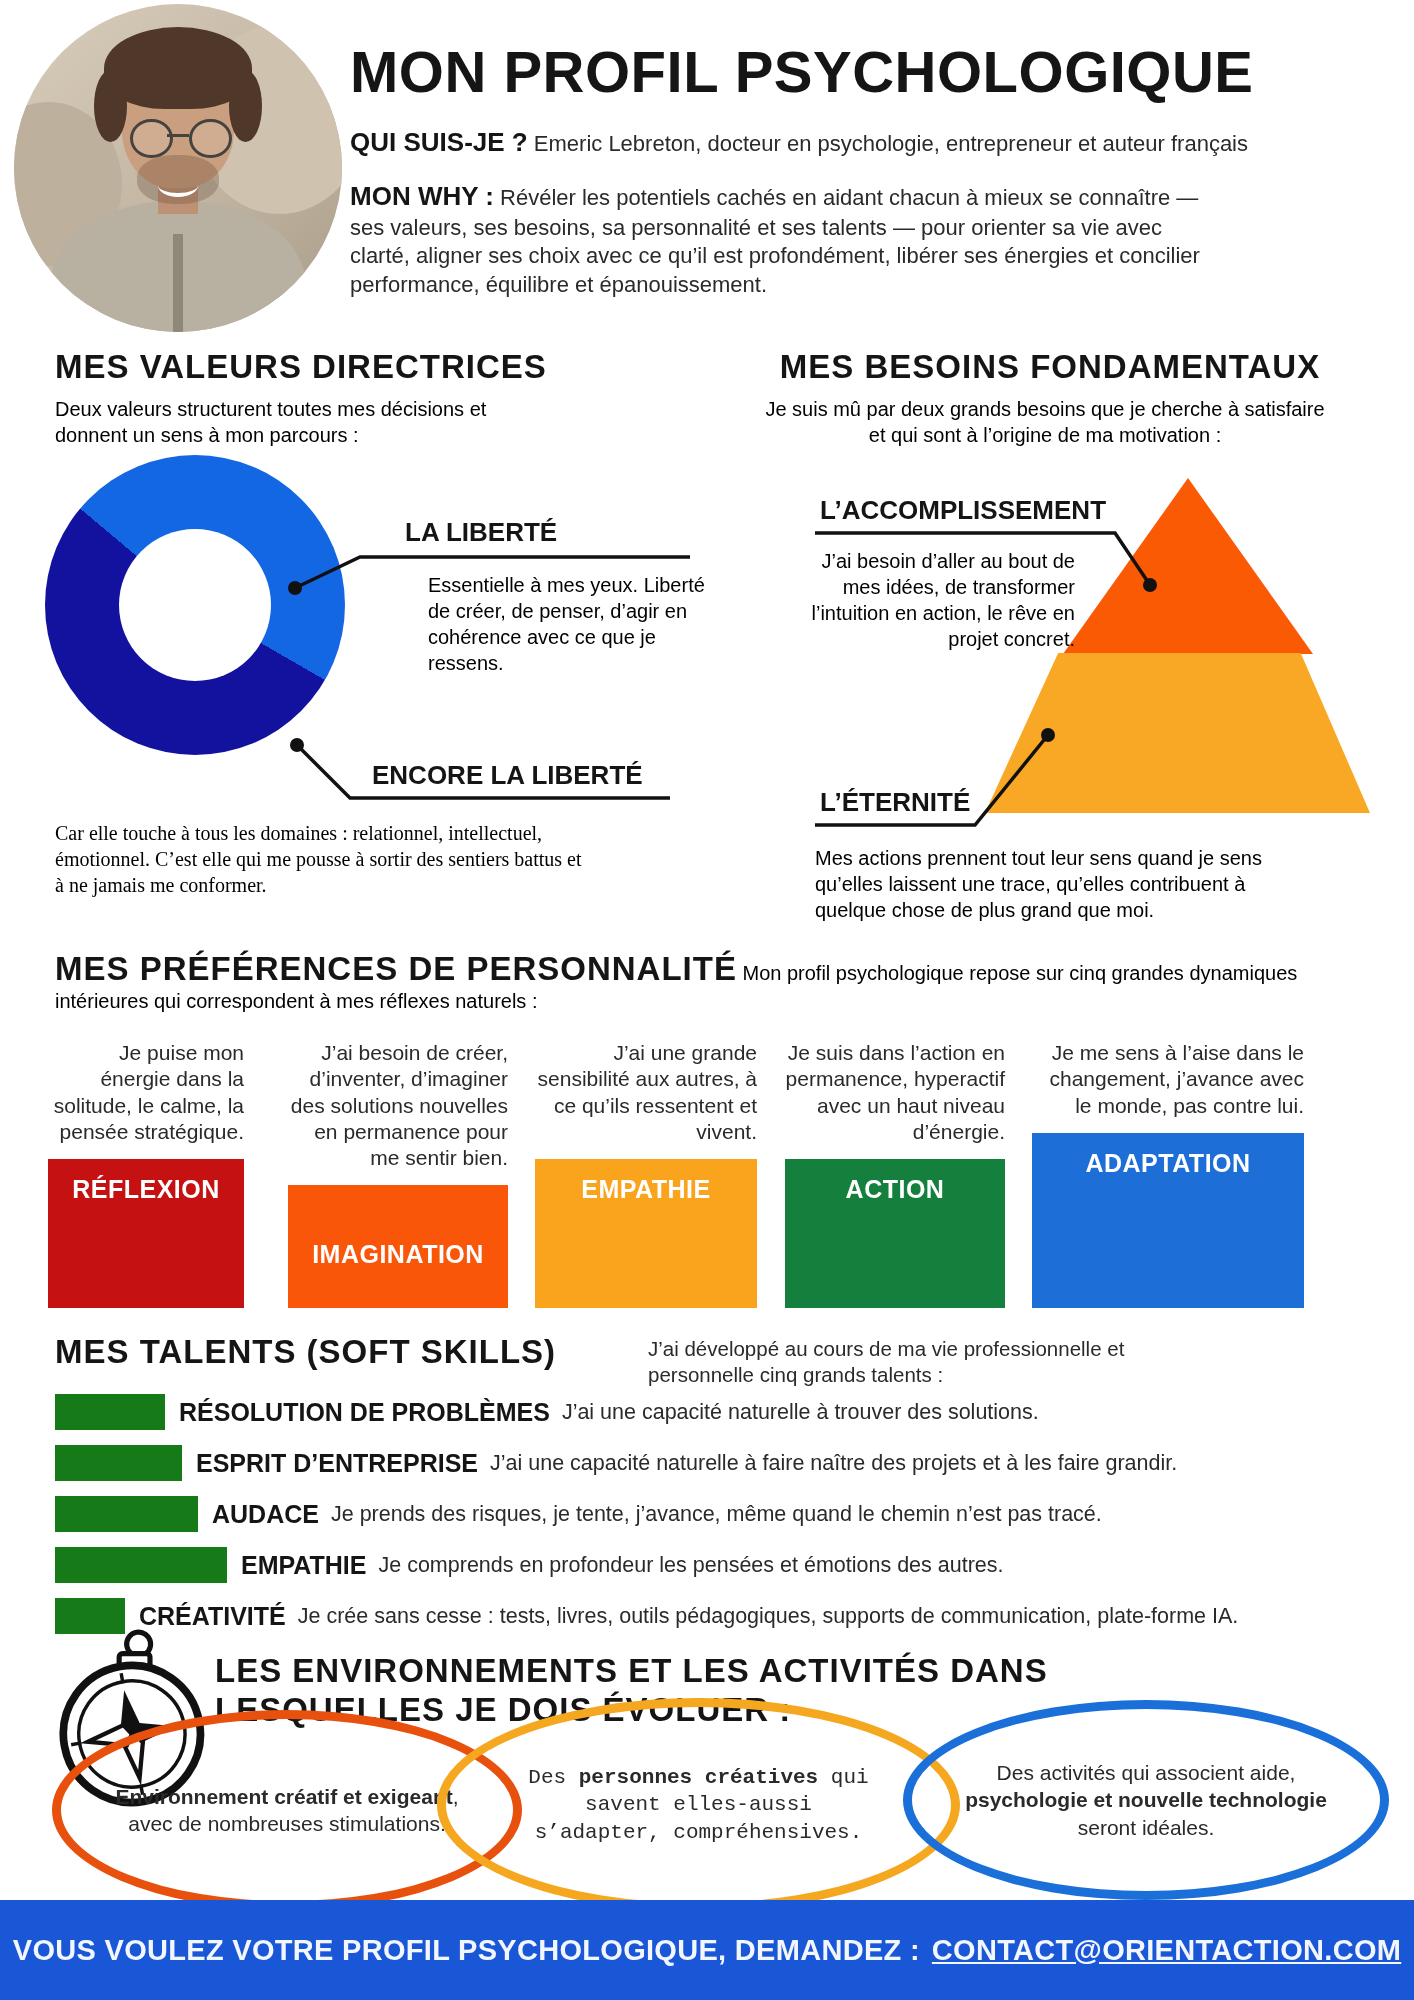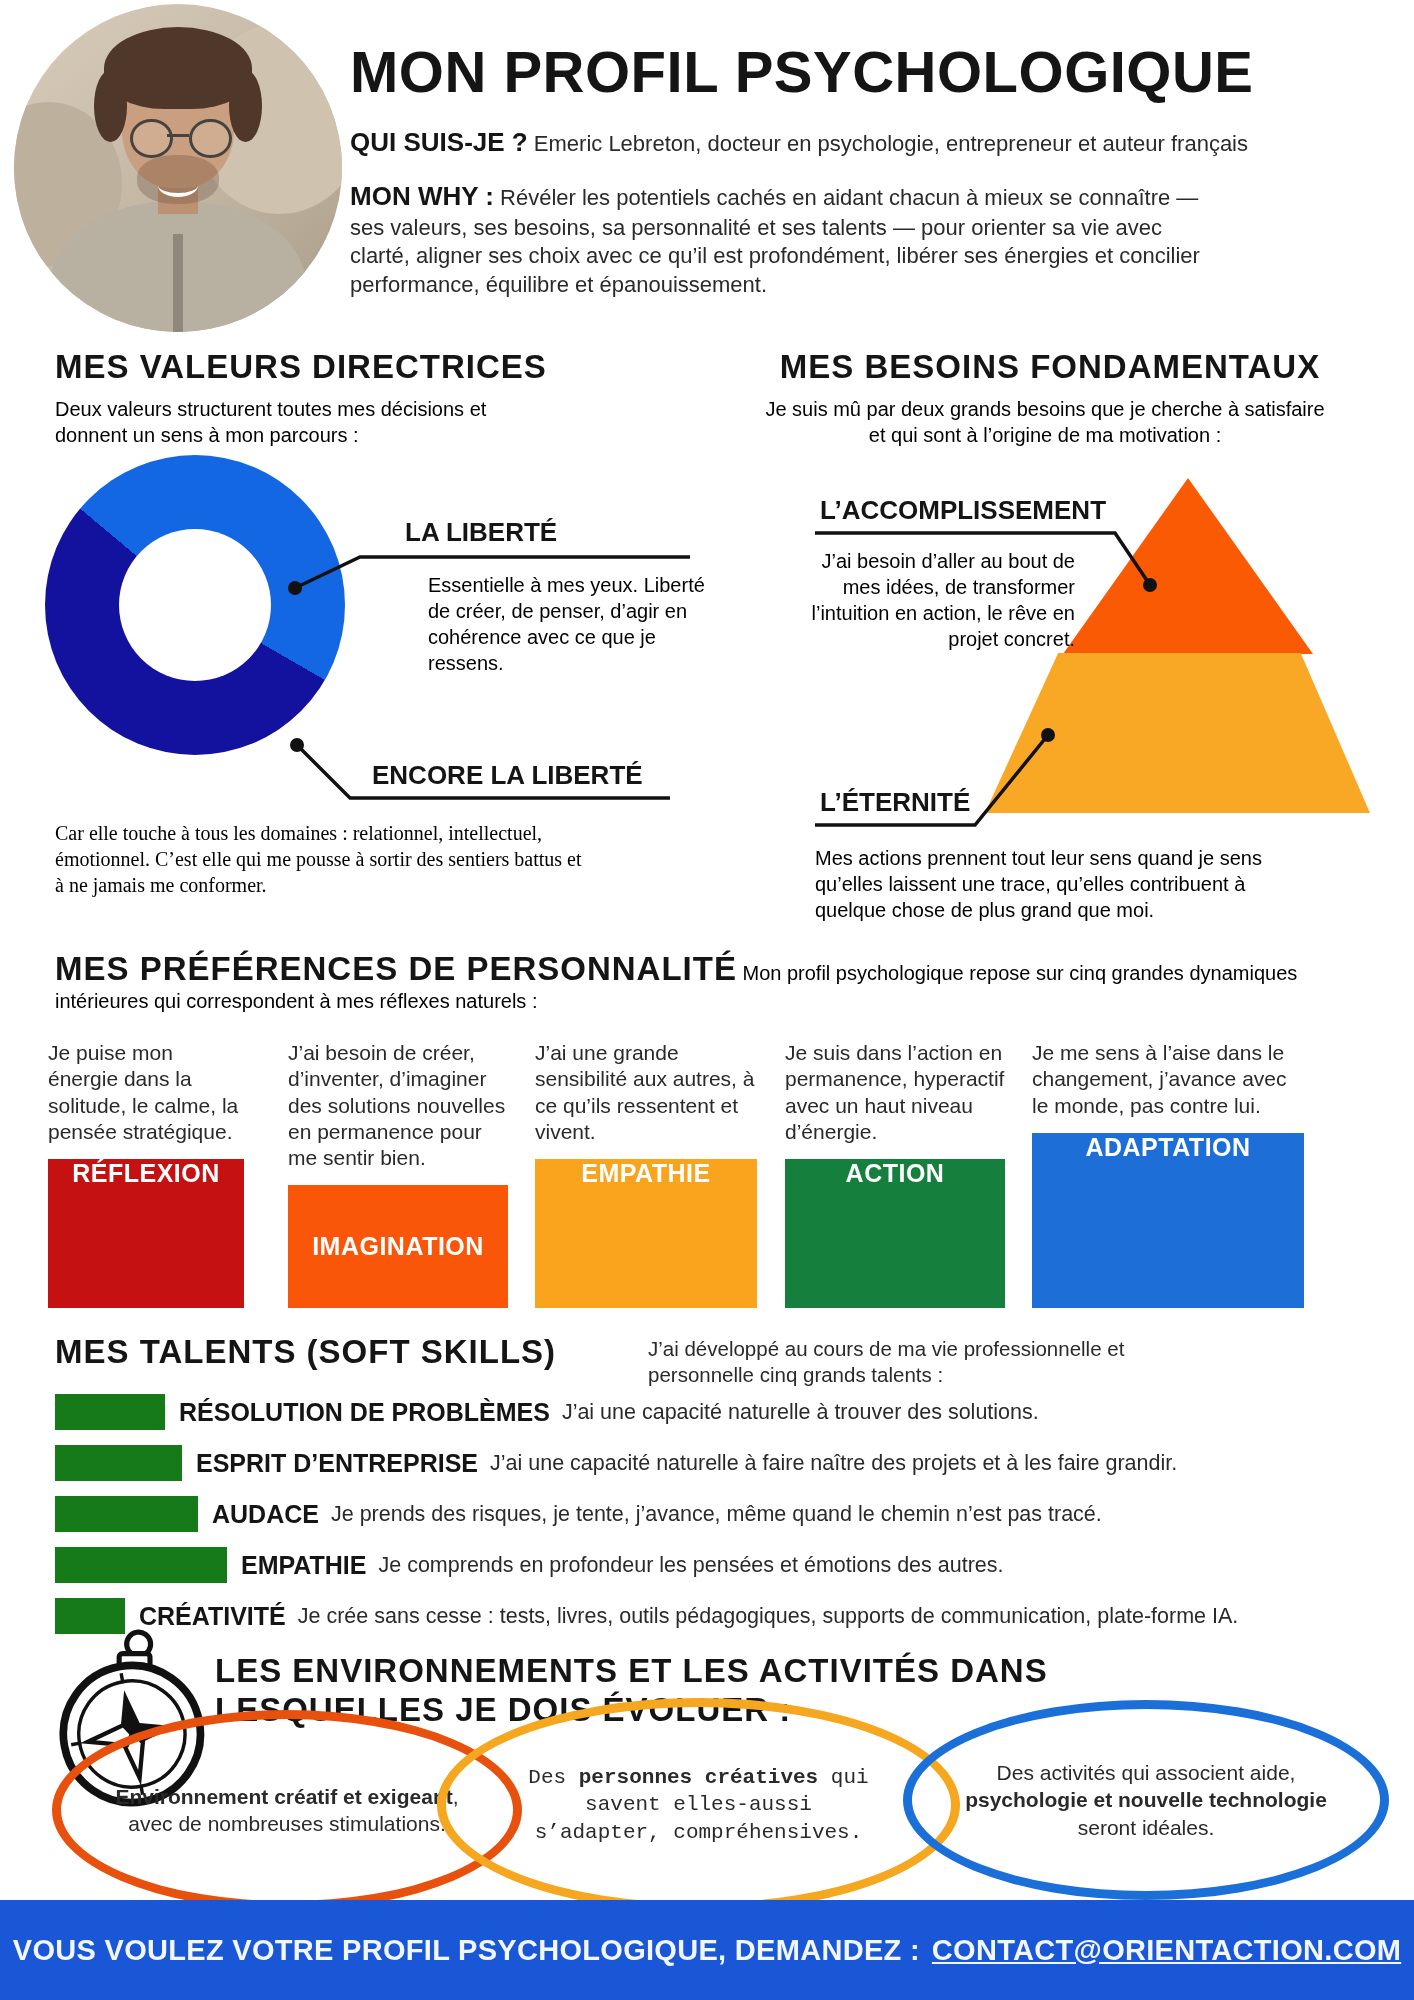--- a/index.html
+++ b/index.html
@@ -41,22 +41,22 @@
   .donut::after{content:"";position:absolute;inset:74px;background:#fff;border-radius:50%;}
 
   
   .pyr-top{left:1063px;top:478px;width:250px;height:176px;background:#fb5a04;
            clip-path:polygon(50% 0,0 100%,100% 100%);}
   .pyr-bottom{left:985px;top:653px;width:385px;height:160px;background:#f9a826;
            clip-path:polygon(19% 0,82% 0,100% 100%,0 100%);}
 
   
   .pcol{position:absolute;display:flex;flex-direction:column;height:268px;top:0;}
-  .ptext{font-size:21px;line-height:1.25;text-align:left;margin-bottom:14px;}
-  .pbox{flex:1;display:flex;align-items:flex-start;justify-content:center;
+  .ptext{font-size:21px;line-height:1.25;text-align:right;margin-bottom:14px;}
+  .pbox{flex:1;display:flex;align-items:flex-start;justify-content:center;padding-top:16px;
         color:#fff;font-weight:700;font-size:25px;letter-spacing:.5px;}
 
   
   .trow{display:flex;align-items:center;height:40px;margin-bottom:11px;}
   .tbar{height:36px;background:#157a17;margin-right:14px;flex:none;}
   .tlabel{font-weight:700;font-size:25px;color:#151515;margin-right:12px;white-space:nowrap;}
   .tdesc{font-size:21.5px;white-space:nowrap;}
 
   
   .bubble{position:absolute;border-radius:50%;display:flex;align-items:center;justify-content:center;

